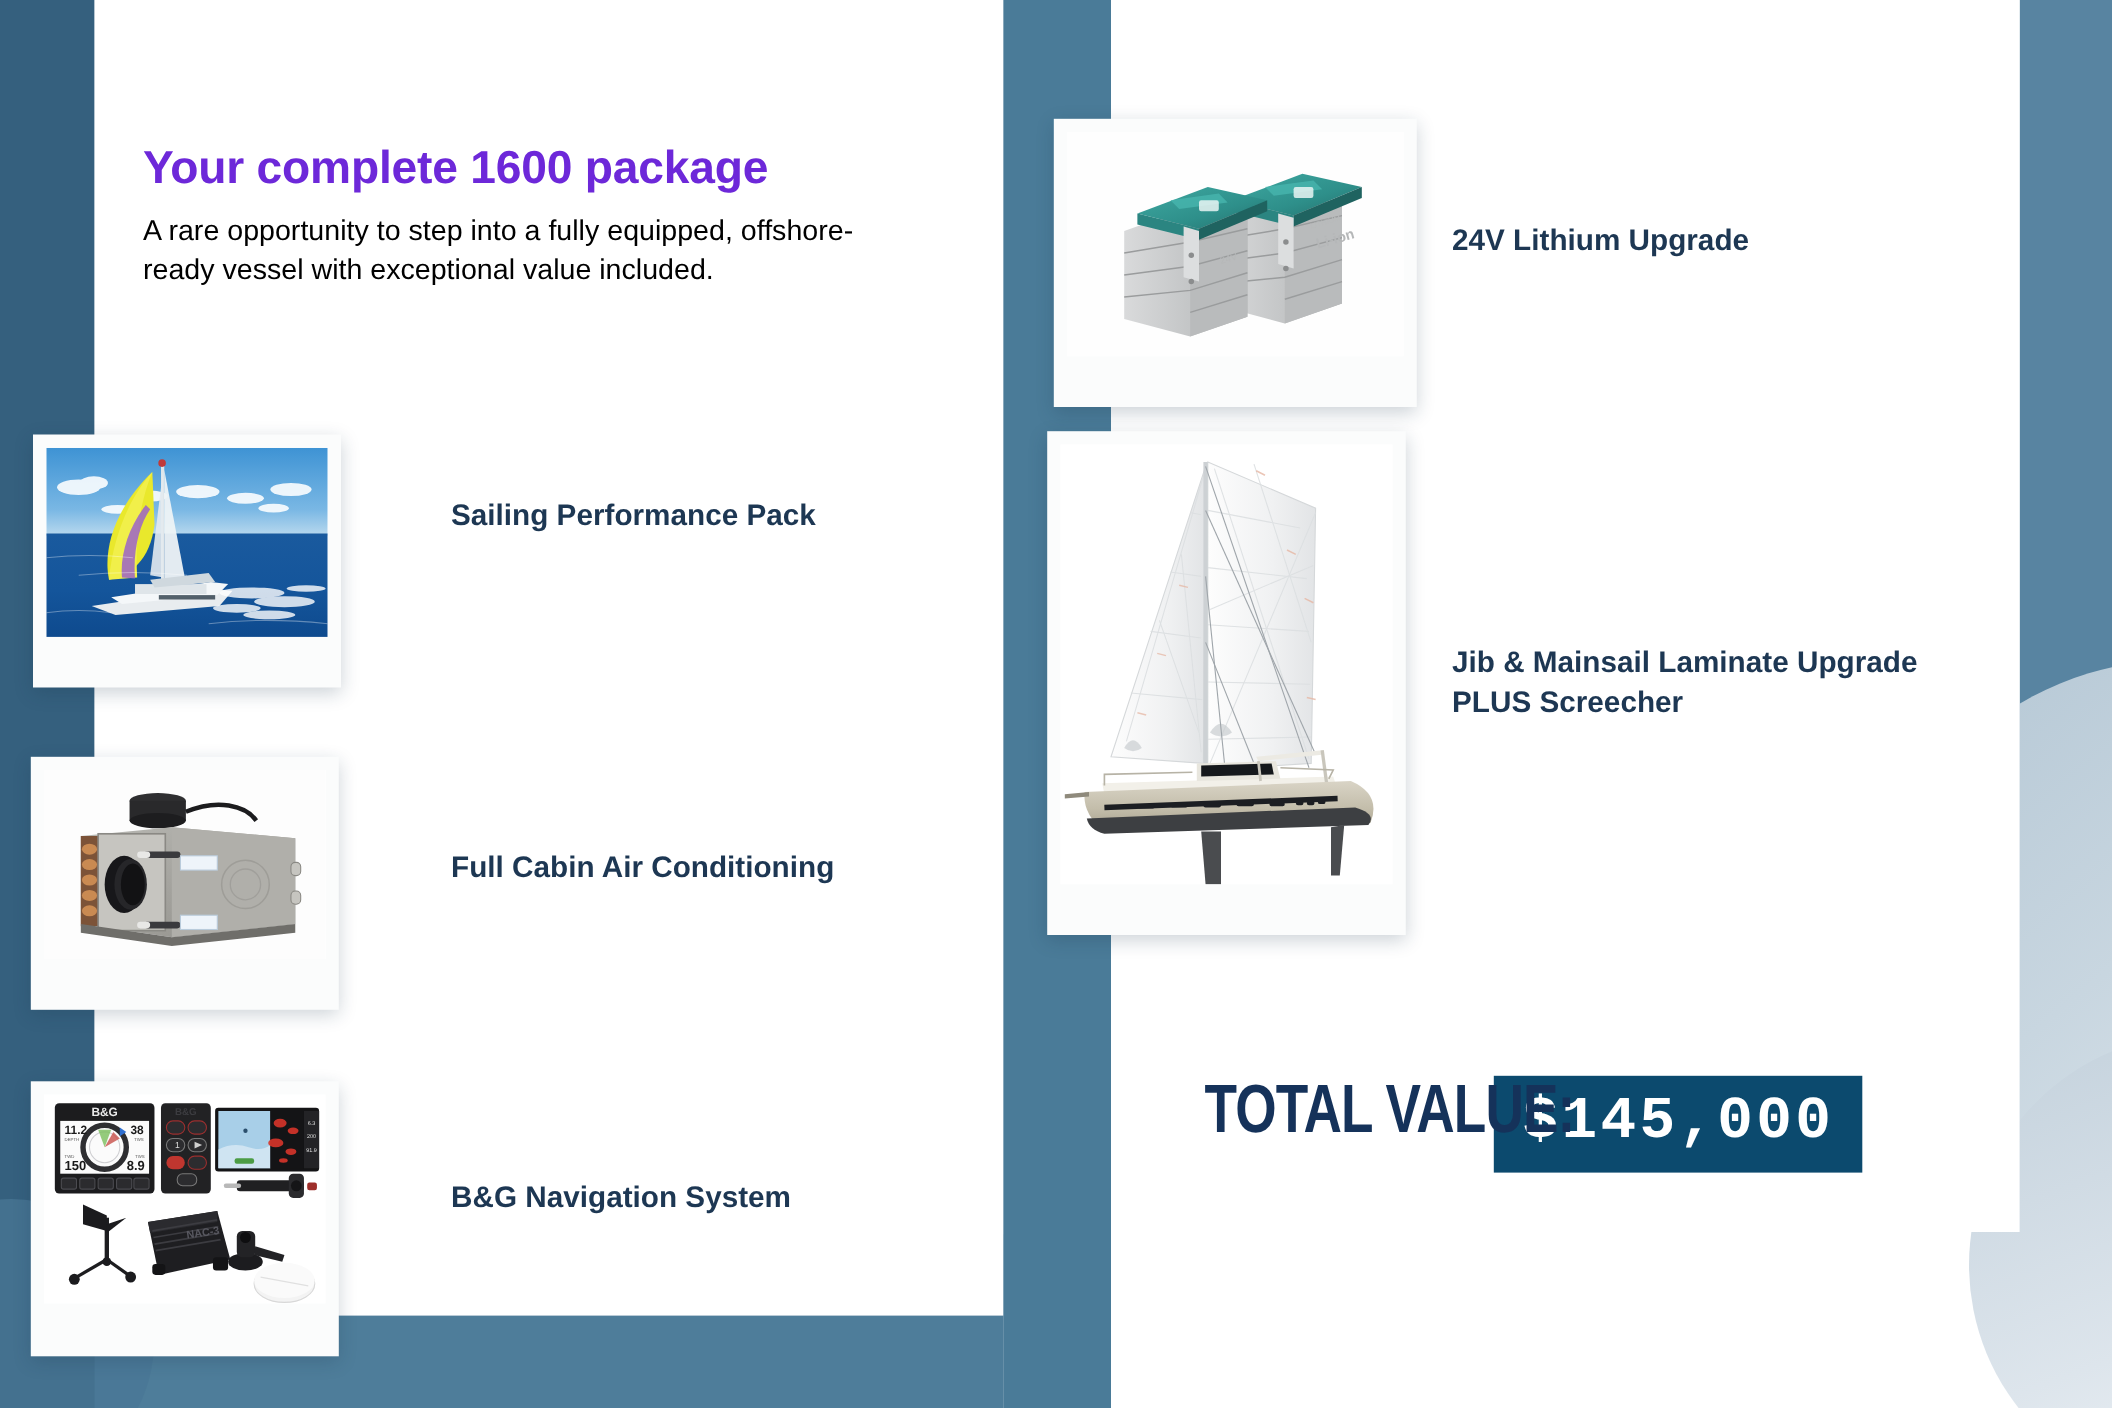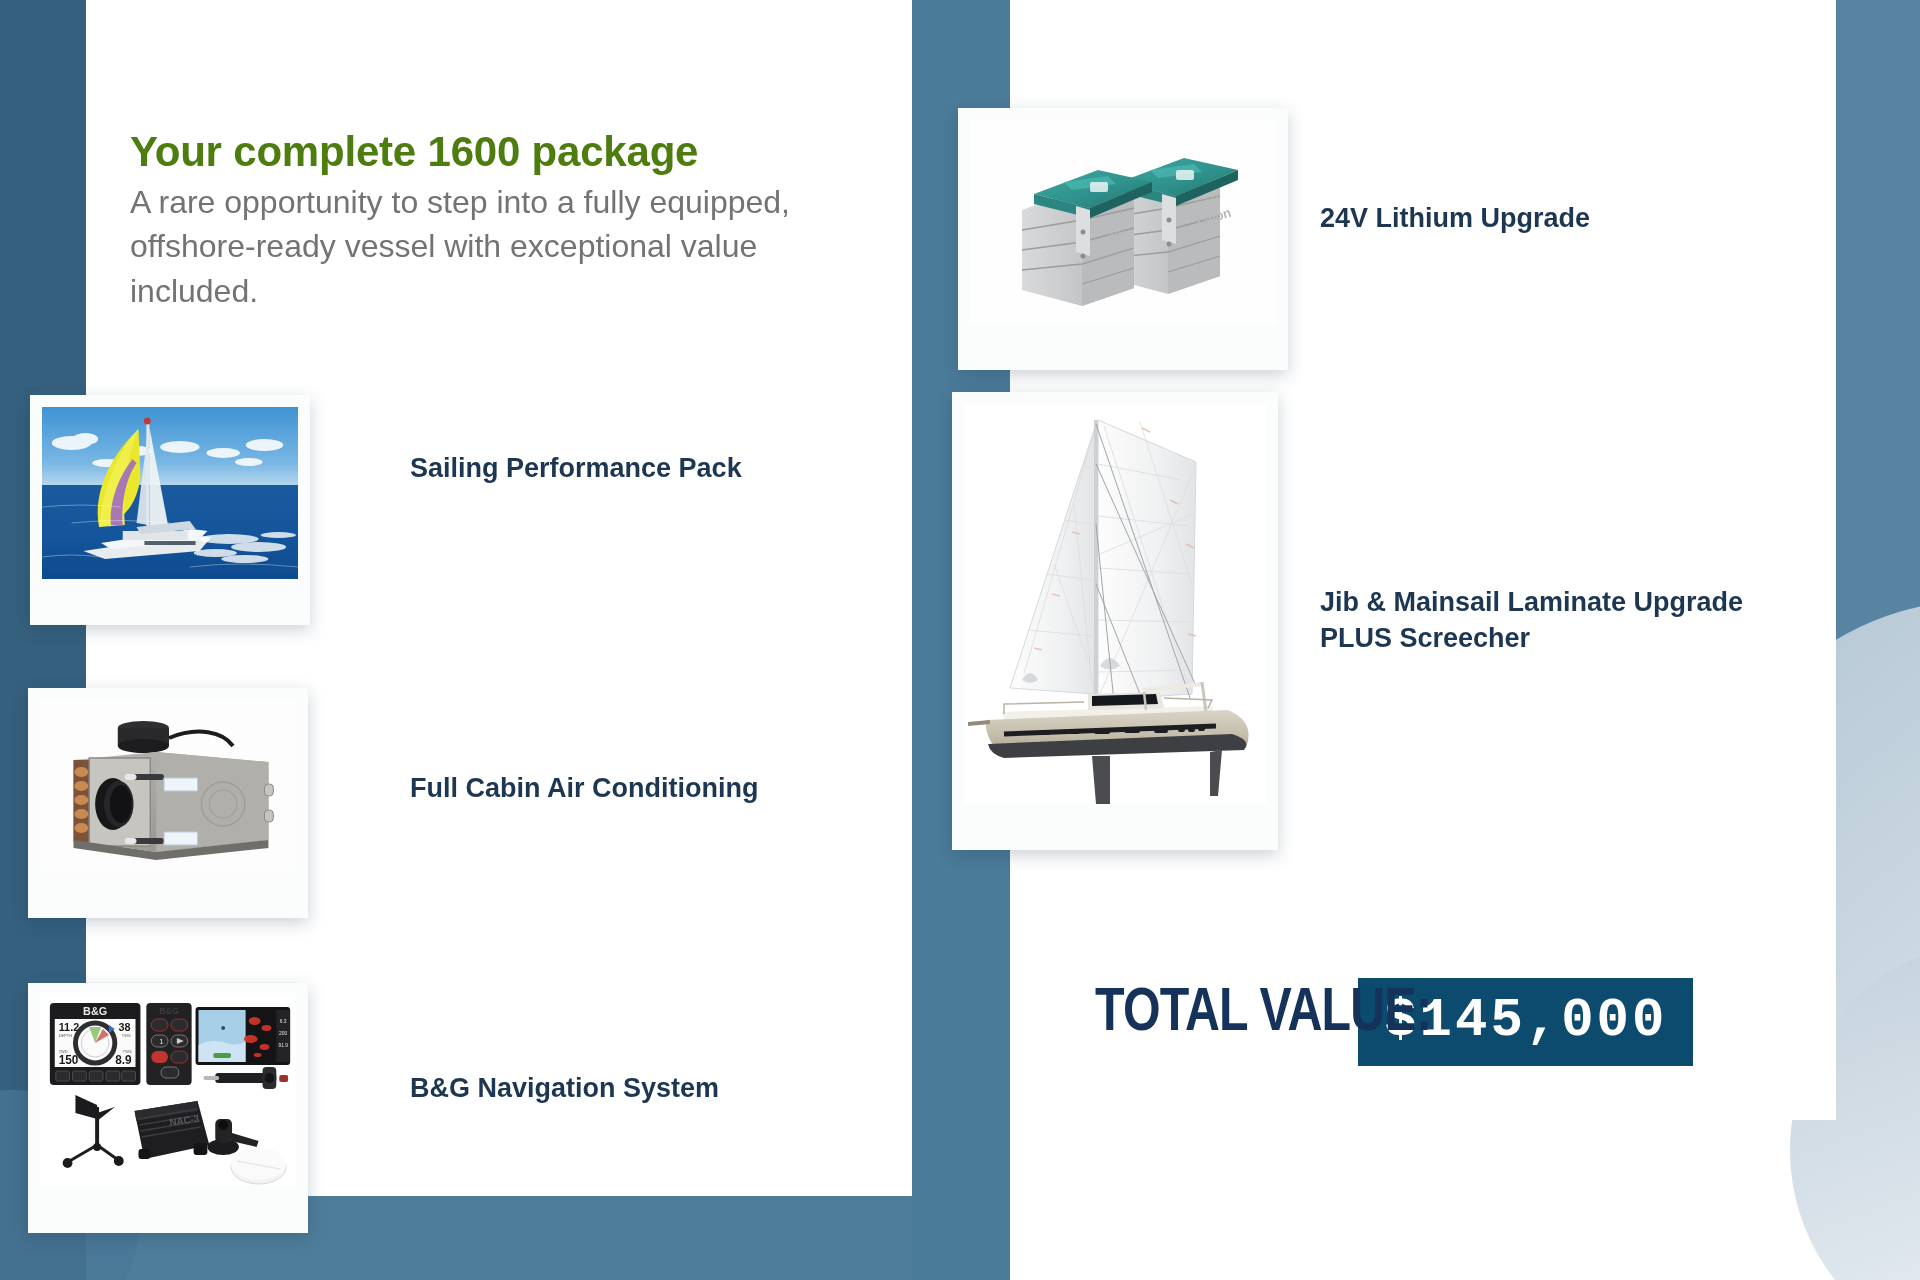--- a/index.html
+++ b/index.html
@@ -31,25 +31,25 @@
     background:linear-gradient(160deg,#c3d1dc 0%,#dde5ec 60%,#f3f6f9 100%);
   }
 
   
   .panel-left{position:absolute;left:86px;top:0;width:826px;height:1196px;background:#fff;}
   .panel-right{position:absolute;left:1010px;top:0;width:826px;height:1120px;background:#fff;}
 
   
   .head-block{position:absolute;left:130px;top:128px;width:760px;}
   .title{
-    font-size:42px;font-weight:bold;color:#4d7c0f;letter-spacing:-.2px;
-    line-height:1.15;margin:0 0 4px 0;
+    font-size:42px;font-weight:bold;color:#6d28d9;letter-spacing:-.2px;
+    line-height:1.15;margin:0 0 16px 0;
   }
   .subtitle{
-    font-size:32px;color:#737373;line-height:1.38;margin:0;font-weight:400;
+    font-size:26px;color:#000000;line-height:1.38;margin:0;font-weight:400;
     max-width:700px;
   }
 
   
   .polaroid{
     position:absolute;background:#fbfcfc;
     box-shadow:0 5px 16px rgba(25,50,75,.22);
     padding:12px 12px 46px 12px;box-sizing:border-box;
   }
   .polaroid .photo{width:100%;height:100%;overflow:hidden;position:relative;background:#fff;}

